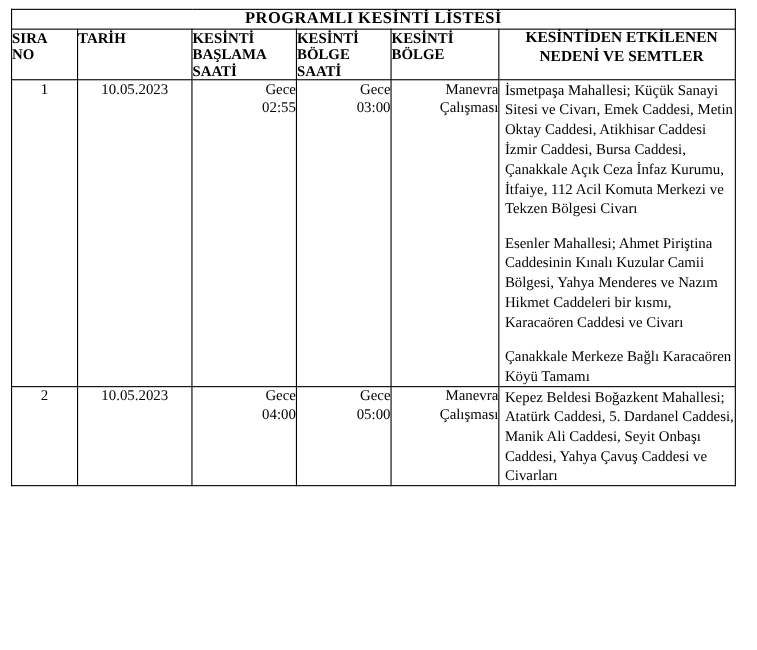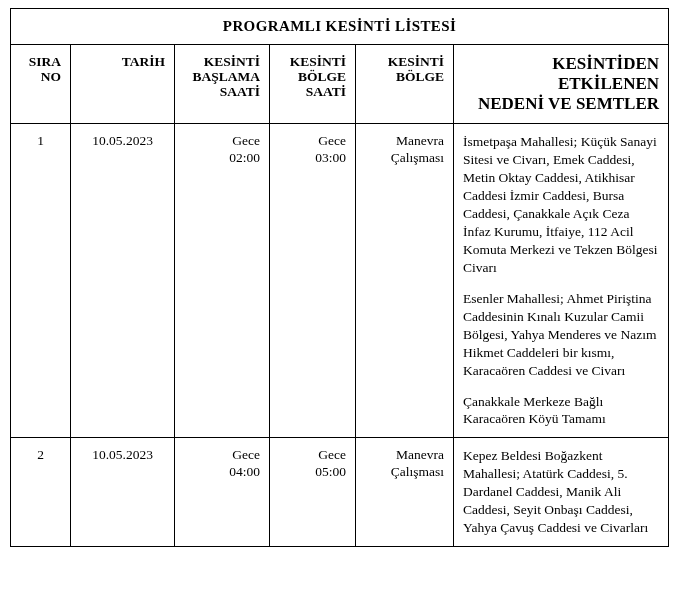--- a/index.html
+++ b/index.html
@@ -23,60 +23,60 @@
   }
   table.outage {
     border-collapse: collapse;
     width: 658px;
     table-layout: fixed;
     font-family: "Liberation Serif", serif;
   }
   table.outage td, table.outage th {
     border: 1.5px solid #000;
     vertical-align: top;
-    padding: 9px;
+    padding: 0;
     font-family: Liberation Serif, serif;
   }
   .title-cell {
     text-align: center;
     font-weight: bold;
     font-size: 15px;
     letter-spacing: 0.4px;
     padding: 4px 0 5px 0;
     vertical-align: middle;
   }
   .hdr {
-    text-align: right;
+    text-align: left;
     font-weight: bold;
     font-size: 13.5px;
     line-height: 1.12;
     padding: 4px 2px 5px 2px;
     vertical-align: middle;
   }
   .hdr.left {
-    text-align: right;
+    text-align: center;
     padding-left: 8px;
-    font-size: 17px;
+    font-size: 14px;
     line-height: 1.18;
   }
   td.c-no, td.c-date, td.c-start, td.c-end, td.c-reason {
     text-align: center;
     vertical-align: middle;
     font-size: 13.5px;
     line-height: 1.25;
   }
   td.c-region {
     text-align: left;
     vertical-align: top;
     font-size: 13.5px;
     line-height: 1.33;
     padding: 5px 6px 8px 7px;
   }
   .region-block {
-    margin: 0 0 13px 0;
+    margin: 0 0 13px 5px;
   }
   .region-block:last-child {
     margin-bottom: 0;
   }
   .time-line { display: block; text-align: right; }
 </style>
 </head>
 <body>
 
 <div class="page">
@@ -117,21 +117,21 @@
           <span>KESİNTİDEN ETKİLENEN</span><br>
           <span>NEDENİ VE SEMTLER</span>
         </td>
       </tr>
 
       <tr>
         <td class="c-no">1</td>
         <td class="c-date">10.05.2023</td>
         <td class="c-start">
           <span class="time-line">Gece</span>
-          <span class="time-line">02:00</span>
+          <span class="time-line">02:55</span>
         </td>
         <td class="c-end">
           <span class="time-line">Gece</span>
           <span class="time-line">03:00</span>
         </td>
         <td class="c-reason">
           <span class="time-line">Manevra</span>
           <span class="time-line">Çalışması</span>
         </td>
         <td class="c-region">

